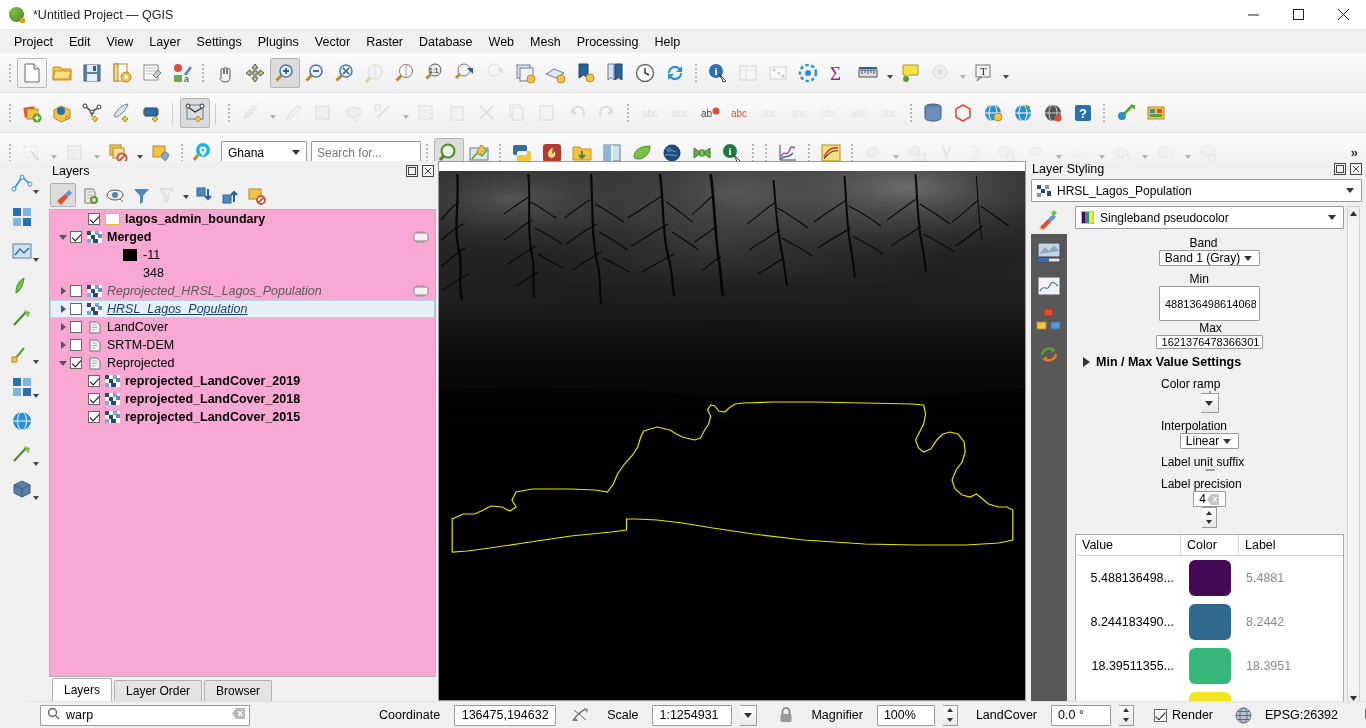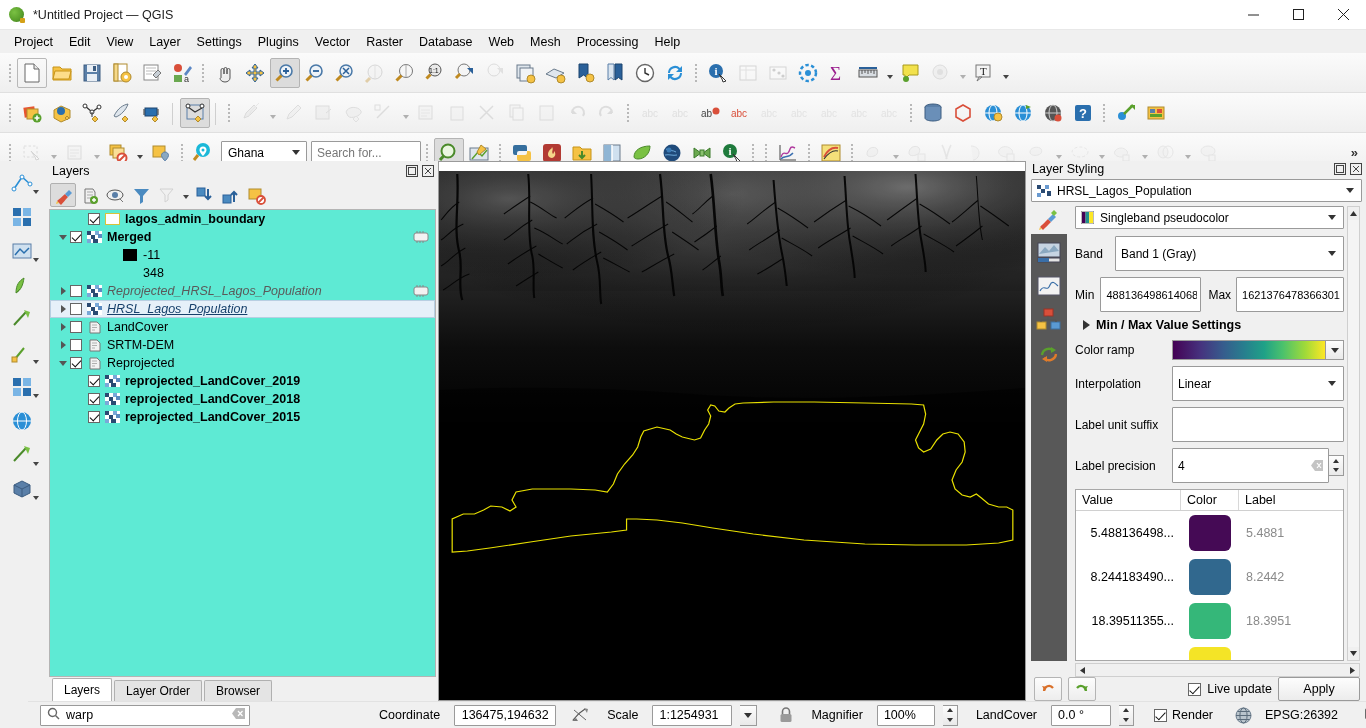--- a/index.html
+++ b/index.html
@@ -111,21 +111,21 @@
   .panel-title .ptitle { flex: 1; }
   .pt-btn { width: 16px; height: 16px; display: flex; align-items: center; justify-content: center; }
   .panel-toolbar { height: 28px; display: flex; align-items: center; padding-left: 4px; }
   .ptb { width: 26px; height: 24px; display: flex; align-items: center; justify-content: center; border: 1px solid transparent; border-radius: 2px; position: relative; flex: none;}
   .ptb.sel { background: #dcdcdc; border-color: #b0b0b0; }
   .ptb.dim { opacity: .35; }
   .ptb-arrow { width: 11px; height: 24px; display:flex; align-items:flex-end; justify-content:center; padding-bottom:8px; flex:none;}
   .ptb-arrow:after { content:""; border-left:3.5px solid transparent;border-right:3.5px solid transparent;border-top:4px solid #444;}
 
   .layertree {
-    flex: 1; background: #5eead4; border: 1px solid #b4b4b4; margin: 0 2px 0 3px;
+    flex: 1; background: #f9a8d4; border: 1px solid #b4b4b4; margin: 0 2px 0 3px;
     overflow: hidden; position: relative;
   }
   .lrow { height: 18px; display: flex; align-items: center; padding-left: 6px; position: relative; font-size: 12.5px; }
   .lrow.selected { background: #e6f0f9; outline: 1px solid #b8cfe2; outline-offset: -1px; }
   .expander { width: 14px; height: 18px; display: flex; align-items: center; justify-content: center; flex: none; }
   .expander.right:after { content: ""; border-top: 4px solid transparent; border-bottom: 4px solid transparent; border-left: 5px solid #555; }
   .expander.down:after { content: ""; border-left: 4px solid transparent; border-right: 4px solid transparent; border-top: 5px solid #555; }
   .cbox {
     width: 12px; height: 12px; border: 1px solid #666; background: #fff; flex: none;
     margin-right: 5px; position: relative;
@@ -165,21 +165,21 @@
   }
   .railbtn { width: 30px; height: 28px; display: flex; align-items: center; justify-content: center; }
   .sp-content { flex: 1; padding-left: 8px; min-width: 0; position: relative; }
   .sp-scroll {
     position: absolute; right: 0px; top: 0; width: 13px; height: 100%;
     background: #f0f0f0; border: 1px solid #cfcfcf; display: flex; flex-direction: column;
   }
   .sc-arrow { height: 13px; display: flex; align-items: center; justify-content: center; background: #f0f0f0; }
   .sc-track { flex: 1; background: #f4f4f4; }
 
-  .frow { display: flex; align-items: center; margin-bottom: 6px; }
+  .frow { display: flex; align-items: center; margin-bottom: 6px; flex-direction: column; }
   .flabel { font-size: 12px; color: #000; }
   .fieldbox {
     height: 35px; border: 1px solid #9a9a9a; background: #fff; display: flex; align-items: center;
     padding: 0 3px 0 5px; font-size: 12px; border-radius: 1px;
   }
   .fieldbox .fv { flex: 1; white-space: nowrap; overflow: hidden; }
   .fieldbox .farrow { width: 16px; display: flex; align-items: center; justify-content: center; }
   .fieldbox .farrow:after { content: ""; border-left: 4px solid transparent; border-right: 4px solid transparent; border-top: 5px solid #333; }
   .spin { width: 15px; height: 21px; border: 1px solid #9a9a9a; border-left: none; background: linear-gradient(#fdfdfd,#e9e9e9); display:flex; flex-direction:column;}
   .spin div { flex: 1; display: flex; align-items: center; justify-content: center; }

